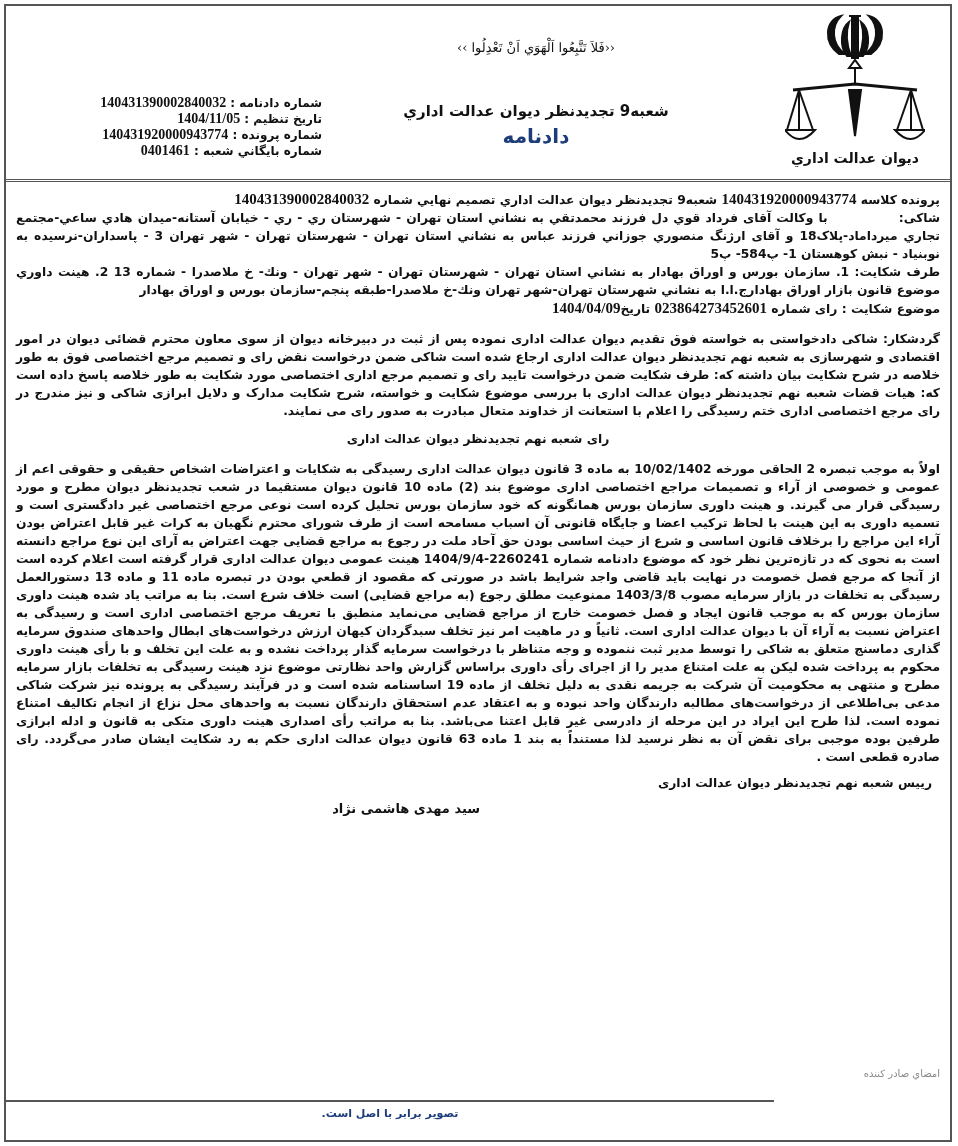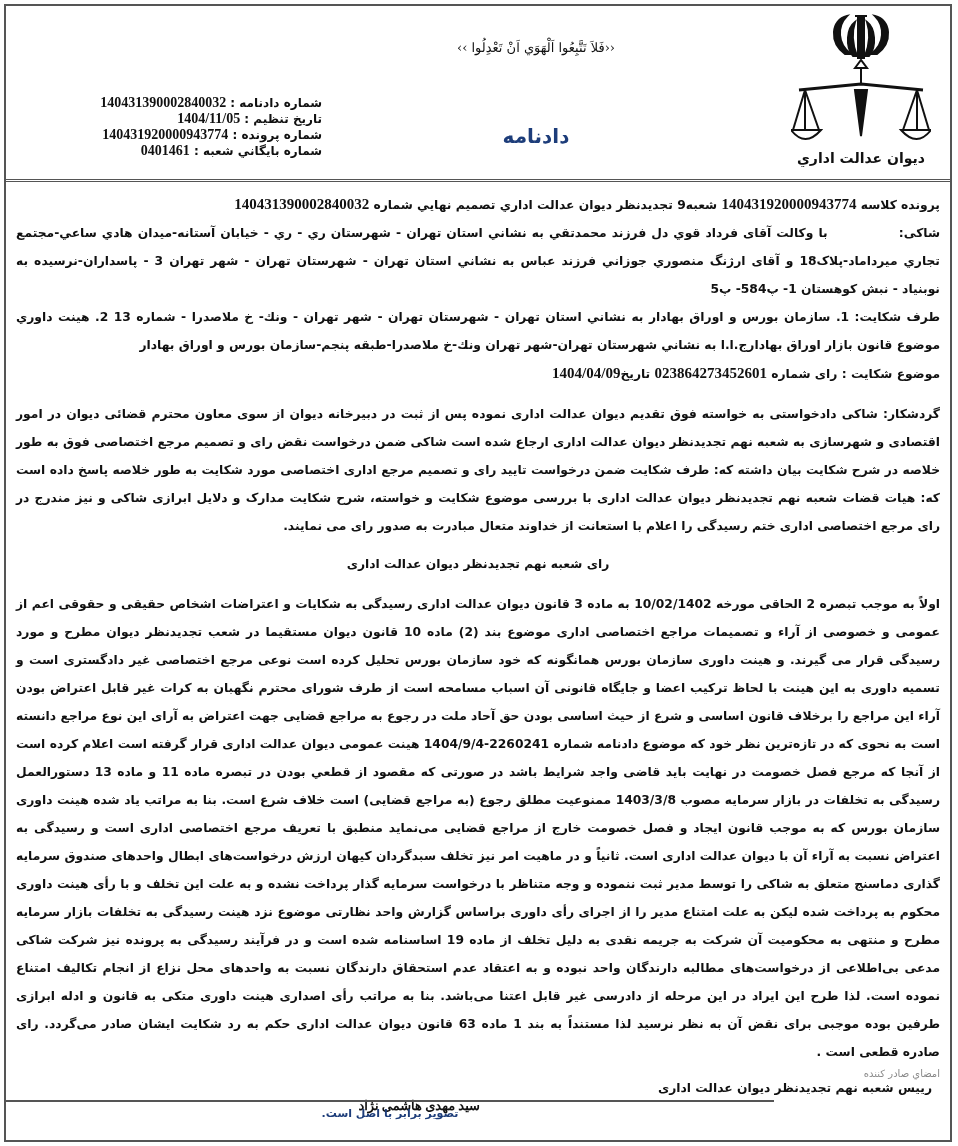--- a/index.html
+++ b/index.html
@@ -10,21 +10,21 @@
     }
     .page {
       position: absolute; left: 4px; top: 4px; width: 948px; height: 1138px;
       border: 2px solid #555; box-sizing: border-box;
     }
     .header {
       position: absolute; left: 0; top: 0; width: 944px; height: 176px;
       border-bottom: 3px double #555; box-sizing: border-box;
     }
     .emblem {
-      position: absolute; right: 14px; top: 6px; width: 150px; height: 168px;
+      position: absolute; right: 20px; top: 6px; width: 150px; height: 168px;
       text-align: center;
     }
     .emblem svg { width: 140px; height: 140px; display: block; margin: 0 auto; }
     .emblem-label { font-size: 14px; font-weight: bold; direction: rtl; margin-top: -2px; }
     .verse {
       position: absolute; left: 380px; width: 300px; top: 34px; text-align: center;
       font-family: "DejaVu Serif", serif; font-size: 13px; direction: rtl;
     }
     .branch-title {
       position: absolute; left: 380px; width: 300px; top: 96px; text-align: center;
@@ -36,31 +36,31 @@
     }
     .meta {
       position: absolute; left: 80px; top: 52px; width: 236px; direction: rtl;
       font-size: 12px; font-weight: bold; line-height: 16px; text-align: right; margin-top: 37px;
     }
     .meta .row { white-space: nowrap; }
     .meta .num { font-family: "Liberation Serif", serif; font-size: 14px; }
     .body {
       position: absolute; left: 0; top: 178px; width: 944px; height: 912px;
       direction: rtl; box-sizing: border-box; padding: 6px 10px 0 10px;
-      font-size: 12.3px; font-weight: bold; line-height: 28px; text-align: justify;
+      font-size: 12.3px; font-weight: bold; line-height: 18px; text-align: justify;
     }
     .num { font-family: "Liberation Serif", serif; font-size: 15px; font-weight: bold; }
     .p { margin: 0; }
     .gap { height: 12px; }
     .center-heading { text-align: center; margin: 10px 0 12px 0; }
     .signatures { position: relative; height: 140px; margin-top: 8px; }
     .sig-col { position: absolute; top: 0; width: 330px; text-align: right; }
     .sig-col.right { right: 8px; }
     .sig-col.left { right: 420px; }
-    .sig-name { margin-top: 18px; font-size: 13px; font-family: Liberation Serif, serif; }
+    .sig-name { margin-top: 26px; font-size: 13px; }
     .sig-col.right .sig-name { padding-right: 60px; }
     .sig-col.left .sig-name { padding-right: 40px; }
     .issuer-sign {
       position: absolute; right: 10px; top: 1062px; font-size: 10px; font-weight: normal;
       color: #888; direction: rtl;
     }
     .footer {
       position: absolute; left: 0; top: 1094px; width: 768px; height: 40px;
       border-top: 2px solid #555; box-sizing: border-box; text-align: center; direction: rtl;
     }
@@ -93,20 +93,21 @@
           <line x1="126" y1="78" x2="112" y2="118"></line>
           <line x1="126" y1="78" x2="138" y2="118"></line>
           <line x1="126" y1="78" x2="126" y2="118"></line>
           <path d="M110 118 Q126 136 140 118 Z"></path>
         </g>
       </svg>
       <div class="emblem-label">ديوان عدالت اداري</div>
     </div>
 
     <div class="verse">‹‹فَلاَ تَتَّبِعُوا اَلْهَوَي اَنْ تَعْدِلُوا ››</div>
+    <div class="branch-title">شعبه9 تجديدنظر ديوان عدالت اداري</div>
     <div class="doc-title">دادنامه</div>
 
     <div class="meta">
       <div class="row">
         <span>شماره دادنامه :</span>
         <span class="num">140431390002840032</span>
       </div>
       <div class="row">
         <span>تاريخ تنظيم :</span>
         <span class="num">1404/11/05</span>

